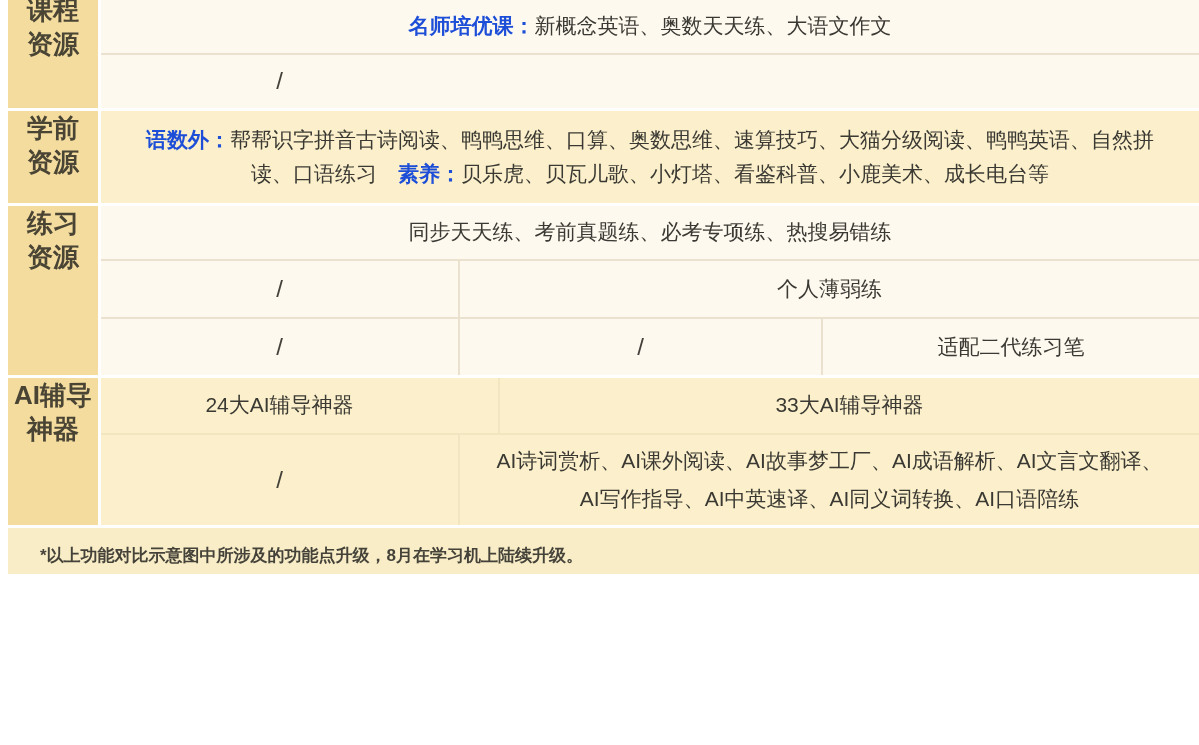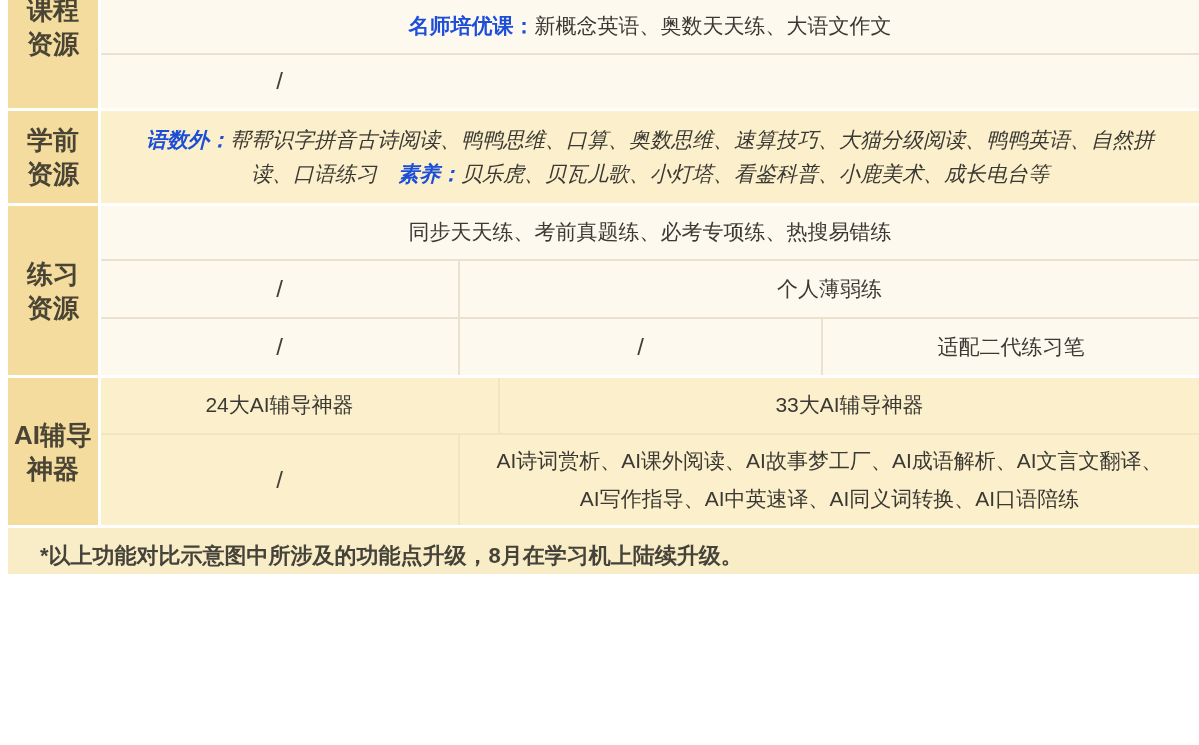--- a/index.html
+++ b/index.html
@@ -10,21 +10,21 @@
     overflow:hidden;
     font-family:"Liberation Sans","DejaVu Sans",sans-serif;
     color:#3b3933;
   }
   .table{position:absolute;left:8px;top:0;width:1191px;}
   .sec{display:flex;margin-bottom:3px;}
   .side{
     width:90px;flex:0 0 90px;
     background:#f3dc9e;
     border-right:3px solid #ffffff;
-    display:flex;flex-direction:column;align-items:center;justify-content:center;
+    display:flex;flex-direction:column;align-items:center;
     font-size:26px;font-weight:700;color:#4a4435;line-height:34px;text-align:center;
   }
   .side.top-clip{justify-content:flex-start;}
   .side.top-clip span:first-child{margin-top:-7px;}
   .rows{flex:1;display:flex;flex-direction:column;min-width:0;}
   .row{display:flex;}
   .cream .row{background:#fdf9ef;}
   .yellow .row{background:#fbf0cb;}
   .cream .bt{border-top:2px solid #eae2cf;}
   .yellow .bt{border-top:2px solid #f2e6c0;}
@@ -41,27 +41,27 @@
   .c2{flex:0 0 363px;}
   .rest{flex:1;}
   .h55{height:55px;gap:40px;}
   .h53{height:53px;}
   .h92{height:92px;}
   .h56{height:56px;}
   .h135{height:135px;}
   .h90{height:90px;}
   .slash{font-size:24px;color:#43413a;}
   b{font-weight:700;color:#1d4ed8;}
-  .pre-wrap{line-height:34px;font-style:italic;}
+  .pre-wrap{line-height:34px;}
   .ai-list{line-height:40px;}
   .ai-sub{line-height:38px;padding:0 20px;}
   .footer{
     margin-top:3px;height:55px;background:#f8edc6;
     display:flex;align-items:center;
-    font-size:22px;font-weight:600;color:#45423a;
+    font-size:17px;font-weight:600;color:#45423a;
     padding-left:32px;box-sizing:border-box;
   }
 </style>
 </head>
 <body>
 
 <div class="page">
   <div class="table">
 
     <section class="sec cream">

